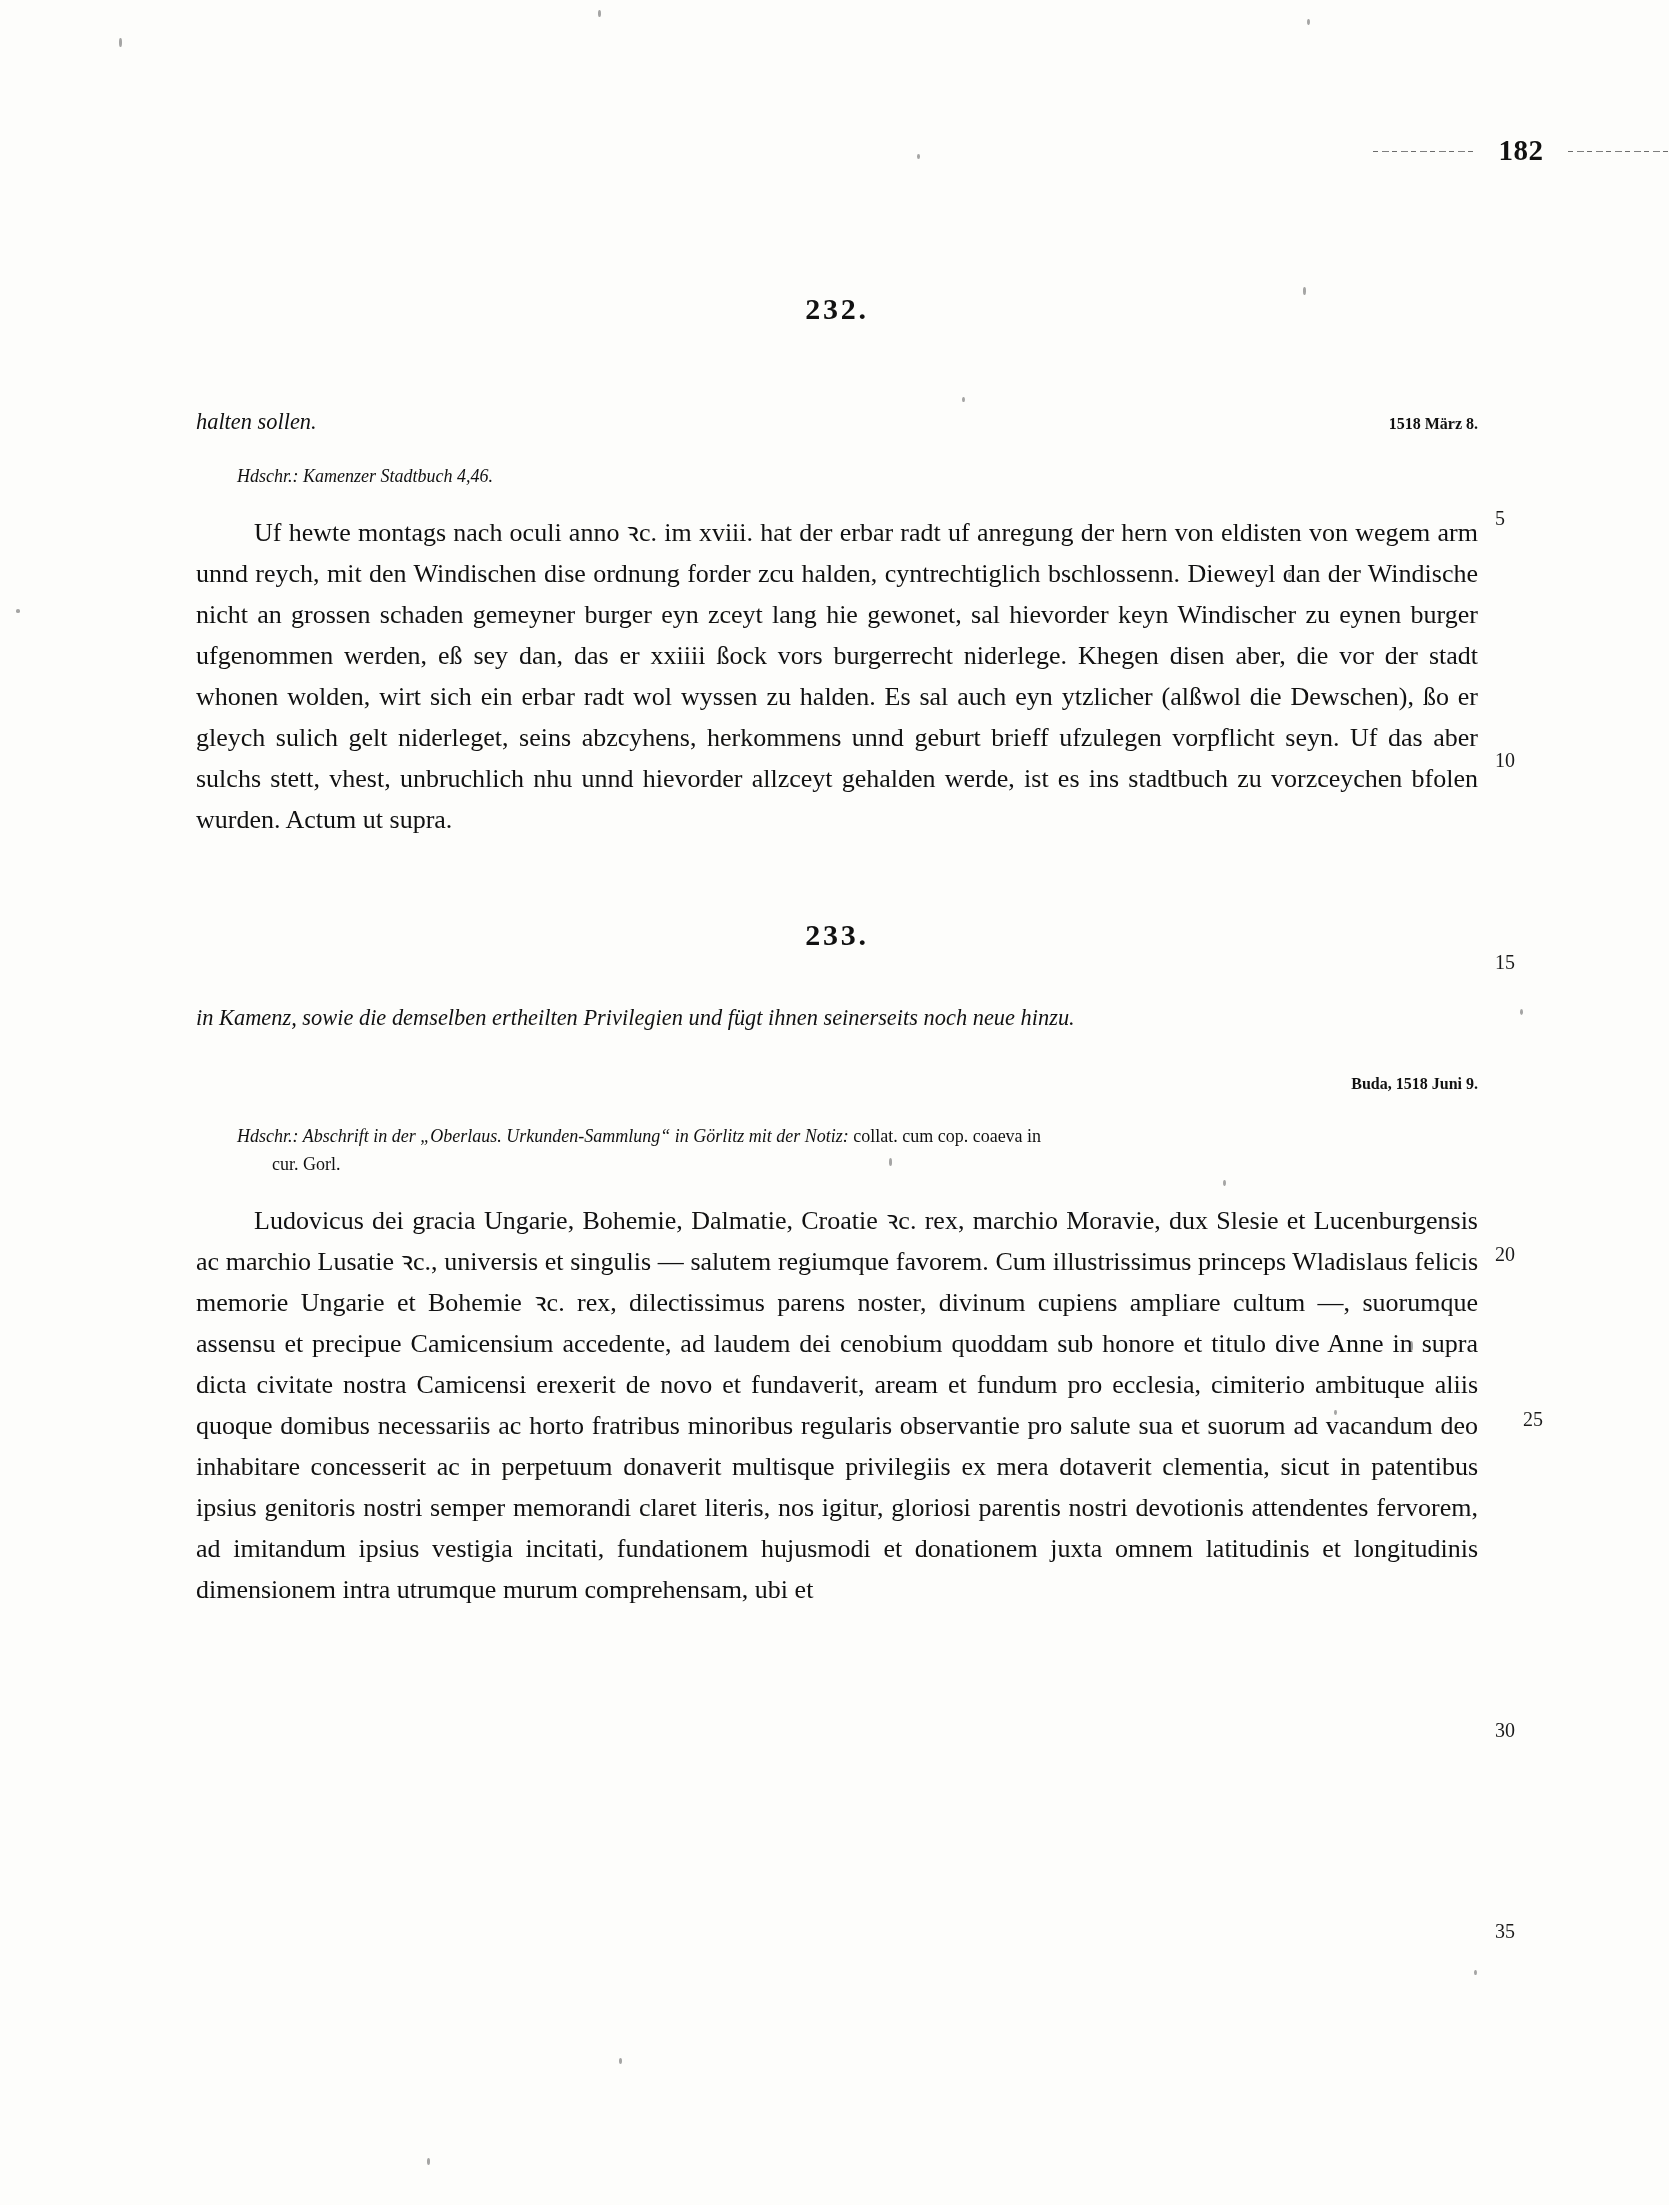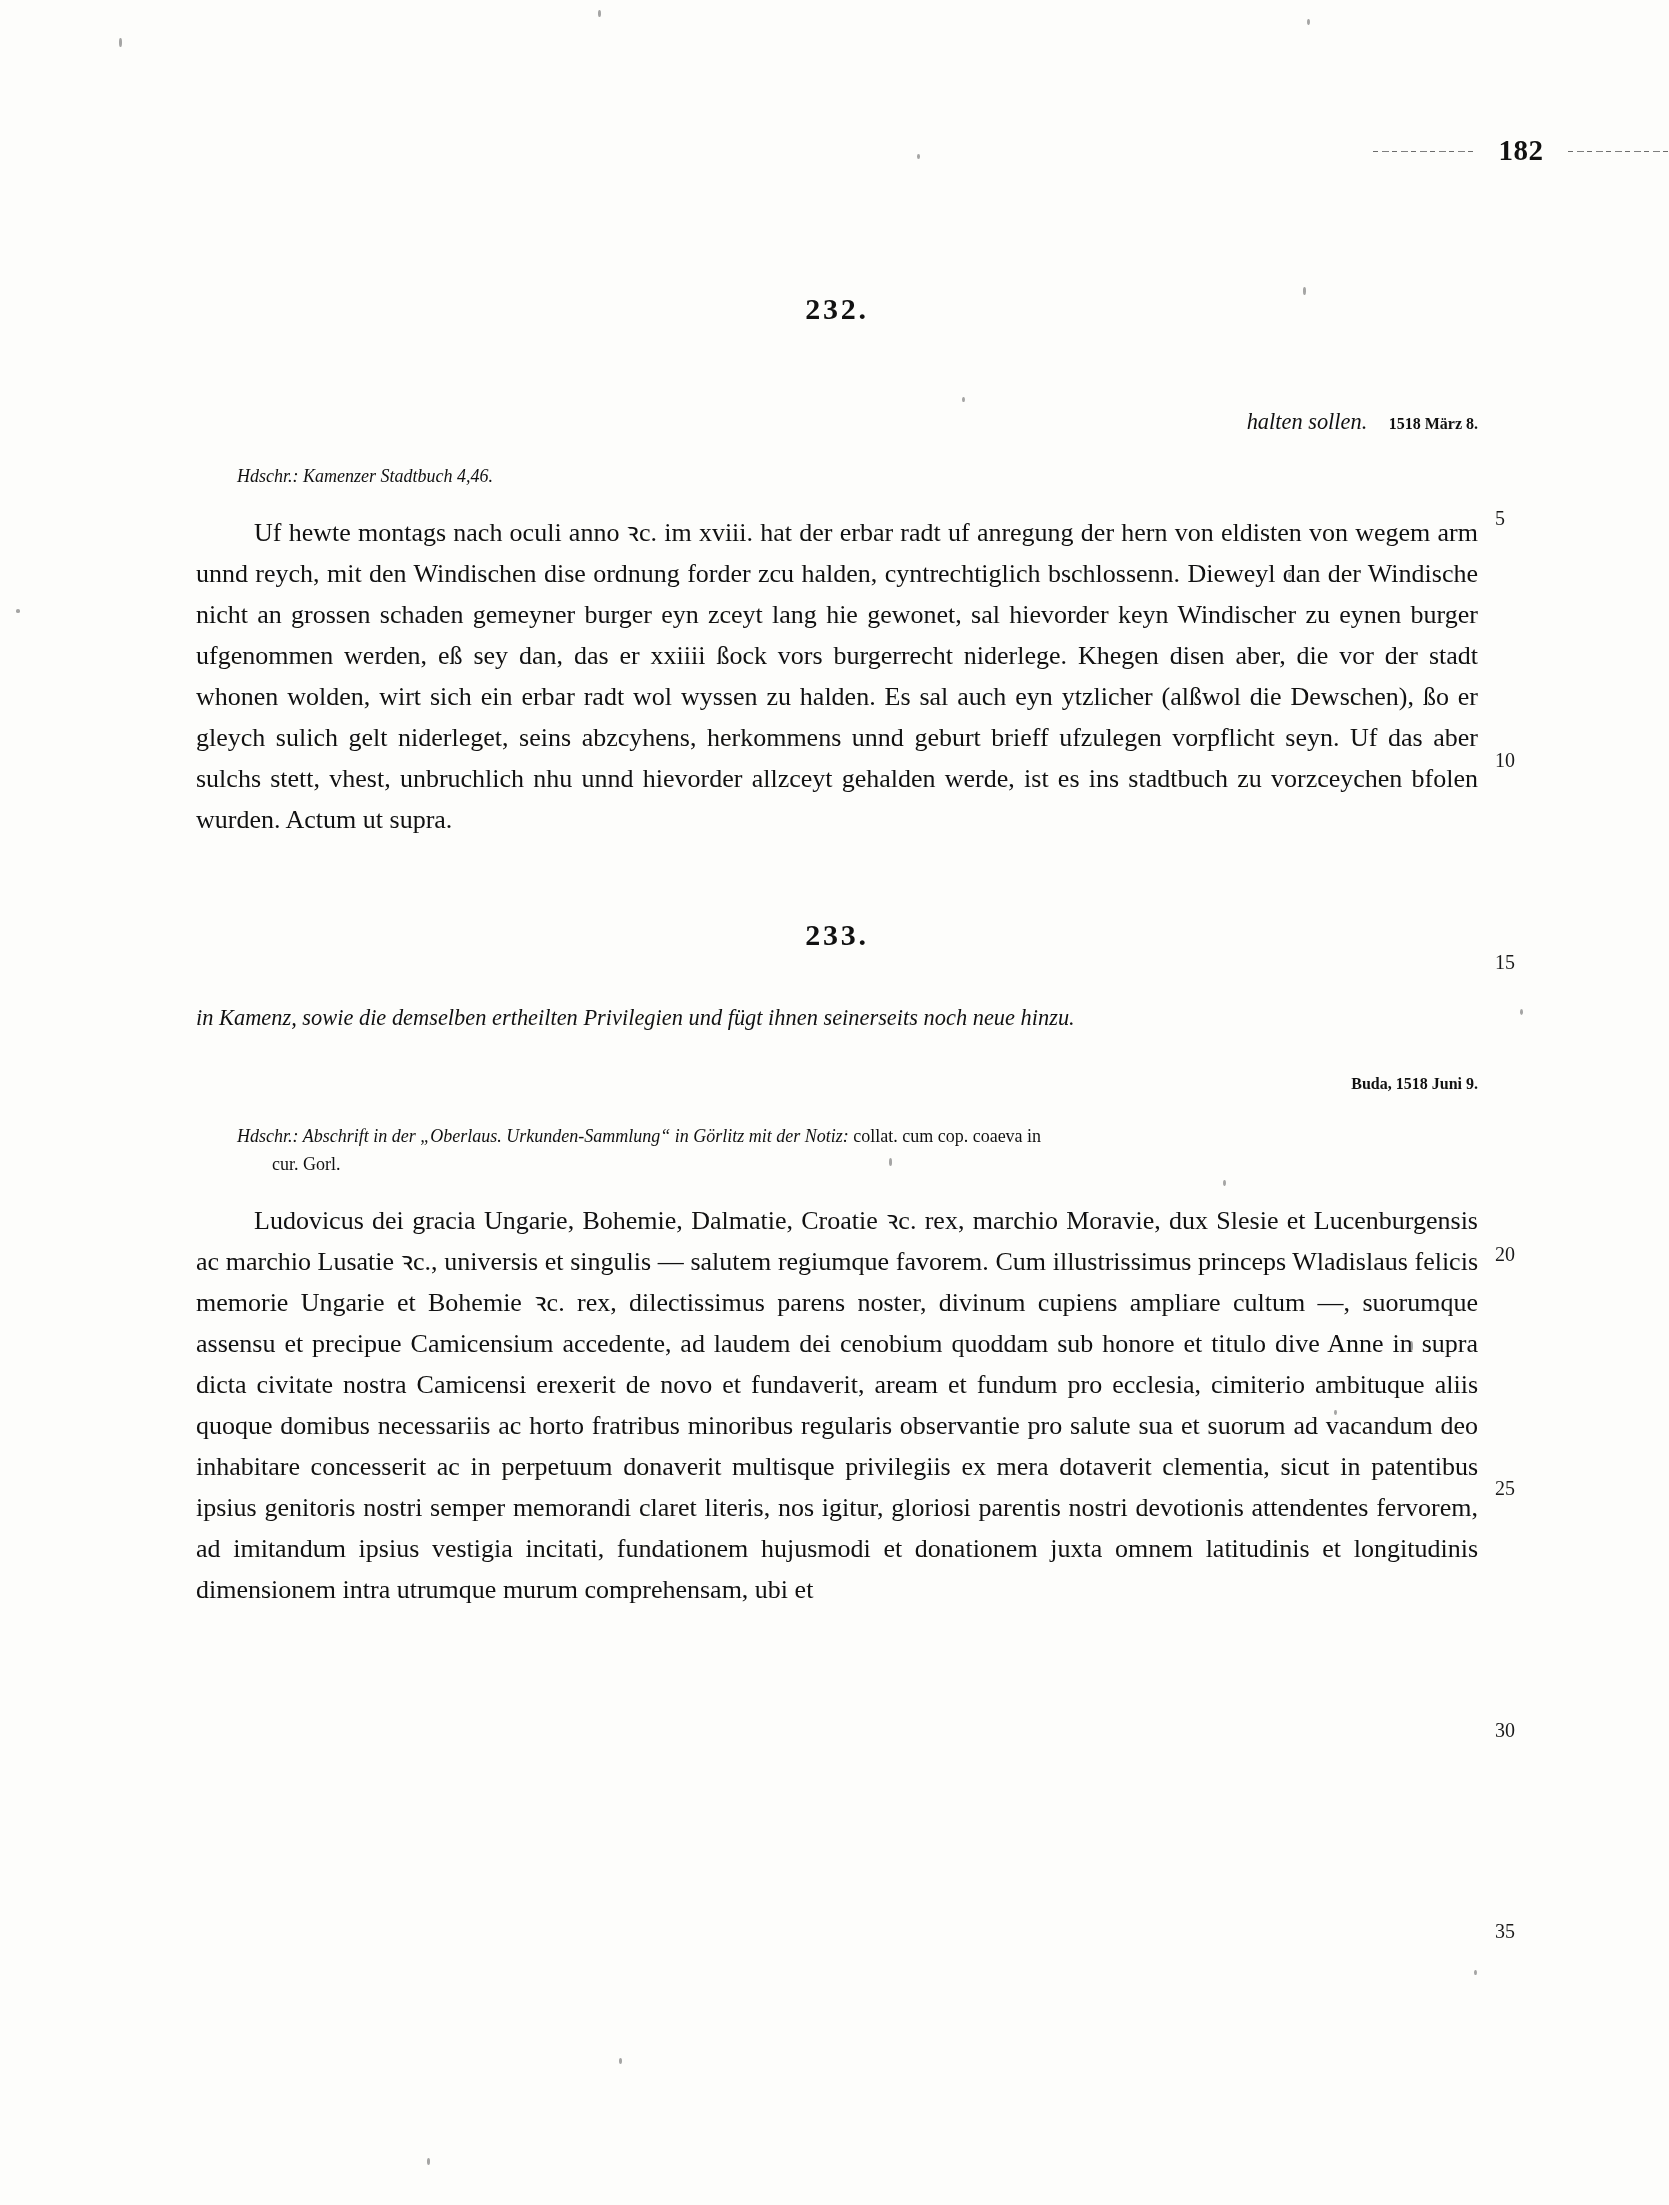--- a/index.html
+++ b/index.html
@@ -99,21 +99,21 @@
     text-align: right;
     font-style: normal;
     font-weight: 700;
     font-size: 16px;
     line-height: 34px;
     margin-top: 32px;
   }
   .regest-tail {
     display: flex;
     align-items: baseline;
-    justify-content: flex-end;
+    justify-content: space-between;
     gap: 21.4px;
   }
   .regest-tail .tail-text {
     font-style: italic;
     font-size: 22.4px;
     line-height: 34px;
     white-space: nowrap;
   }
 
   
@@ -216,21 +216,21 @@
 
     <p class="para indent">Ludovicus dei gracia Ungarie, Bohemie, Dalmatie, Croatie ꝛc. rex, marchio Moravie, dux Slesie et Lucenburgensis ac marchio Lusatie ꝛc., universis et singulis — salutem regiumque favorem. Cum illustrissimus princeps Wladislaus felicis memorie Ungarie et Bohemie ꝛc. rex, dilectissimus parens noster, divinum cupiens ampliare cultum —, suorumque assensu et precipue Camicensium accedente, ad laudem dei cenobium quoddam sub honore et titulo dive Anne in supra dicta civitate nostra Camicensi erexerit de novo et fundaverit, aream et fundum pro ecclesia, cimiterio ambituque aliis quoque domibus necessariis ac horto fratribus minoribus regularis observantie pro salute sua et suorum ad vacandum deo inhabitare concesserit ac in perpetuum donaverit multisque privilegiis ex mera dotaverit clementia, sicut in patentibus ipsius genitoris nostri semper memorandi claret literis, nos igitur, gloriosi parentis nostri devotionis attendentes fervorem, ad imitandum ipsius vestigia incitati, fundationem hujusmodi et donationem juxta omnem latitudinis et longitudinis dimensionem intra utrumque murum comprehensam, ubi et</p>
 
   </div>
 
   <div class="linenums">
       <span class="linenum" style="top: 508px;">5</span>
       <span class="linenum" style="top: 750px;">10</span>
       <span class="linenum" style="top: 952px;">15</span>
       <span class="linenum" style="top: 1244px;">20</span>
-      <span class="linenum" style="top: 1478px;">25</span>
+      <span class="linenum" style="top: 1409px; margin-left: 28px;">25</span>
       <span class="linenum" style="top: 1720px;">30</span>
       <span class="linenum" style="top: 1921px;">35</span>
     </div>
 
   <div class="speck" style="left:119px;  top:38px;  width:2.7px;  height:8.5px;"></div>
   <div class="speck" style="left:598px; top:9.6px;  width:2.7px;  height:7px;"></div>
   <div class="speck" style="left:1307px; top:19px;  width:2.7px;  height:6.4px;"></div>
   <div class="speck" style="left:917px; top:154px; width:3.2px;  height:4.8px;"></div>
   <div class="speck" style="left:1303px; top:287px; width:2.7px;  height:7.5px;"></div>
   <div class="speck" style="left:16px;   top:609px;width:3.7px;  height:3.7px;"></div>

